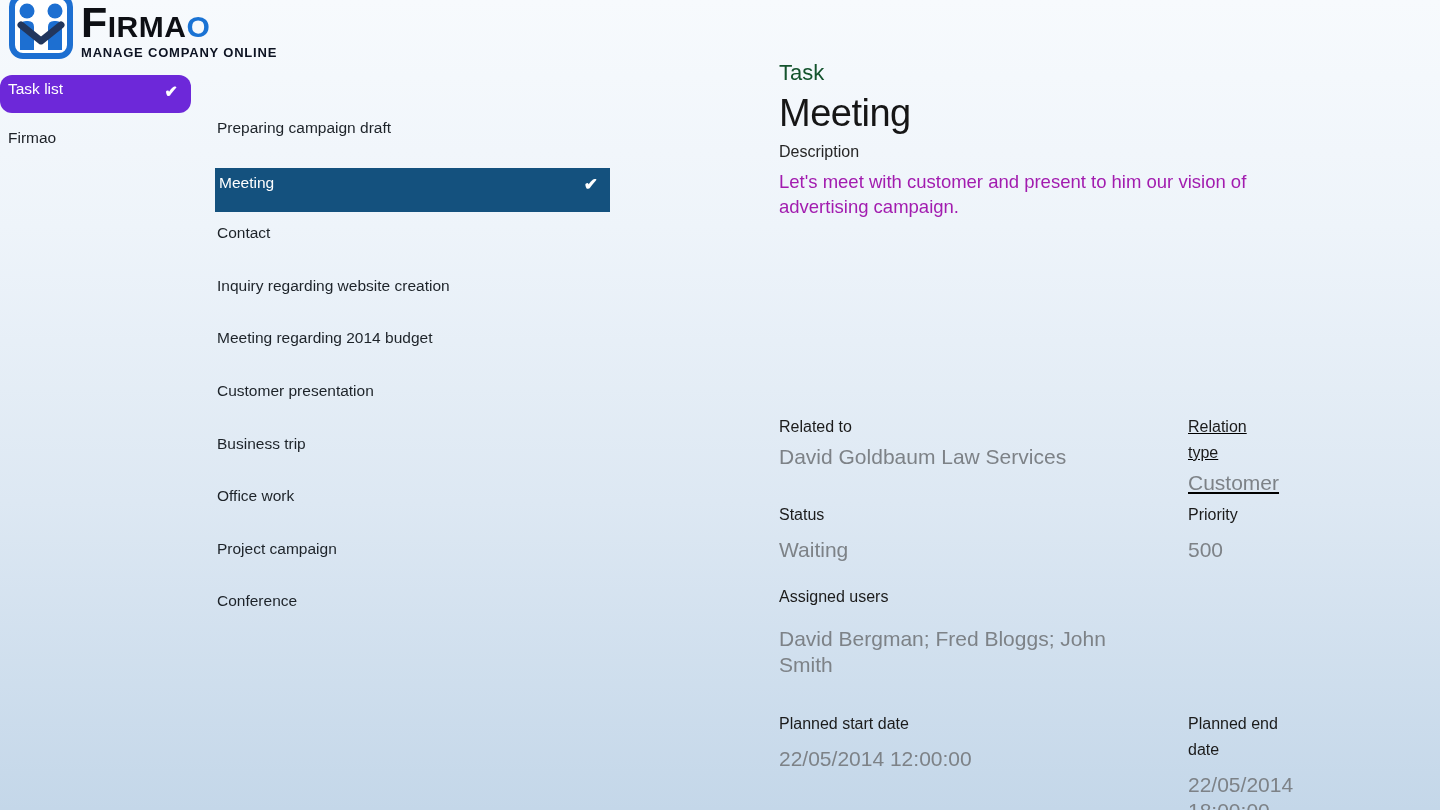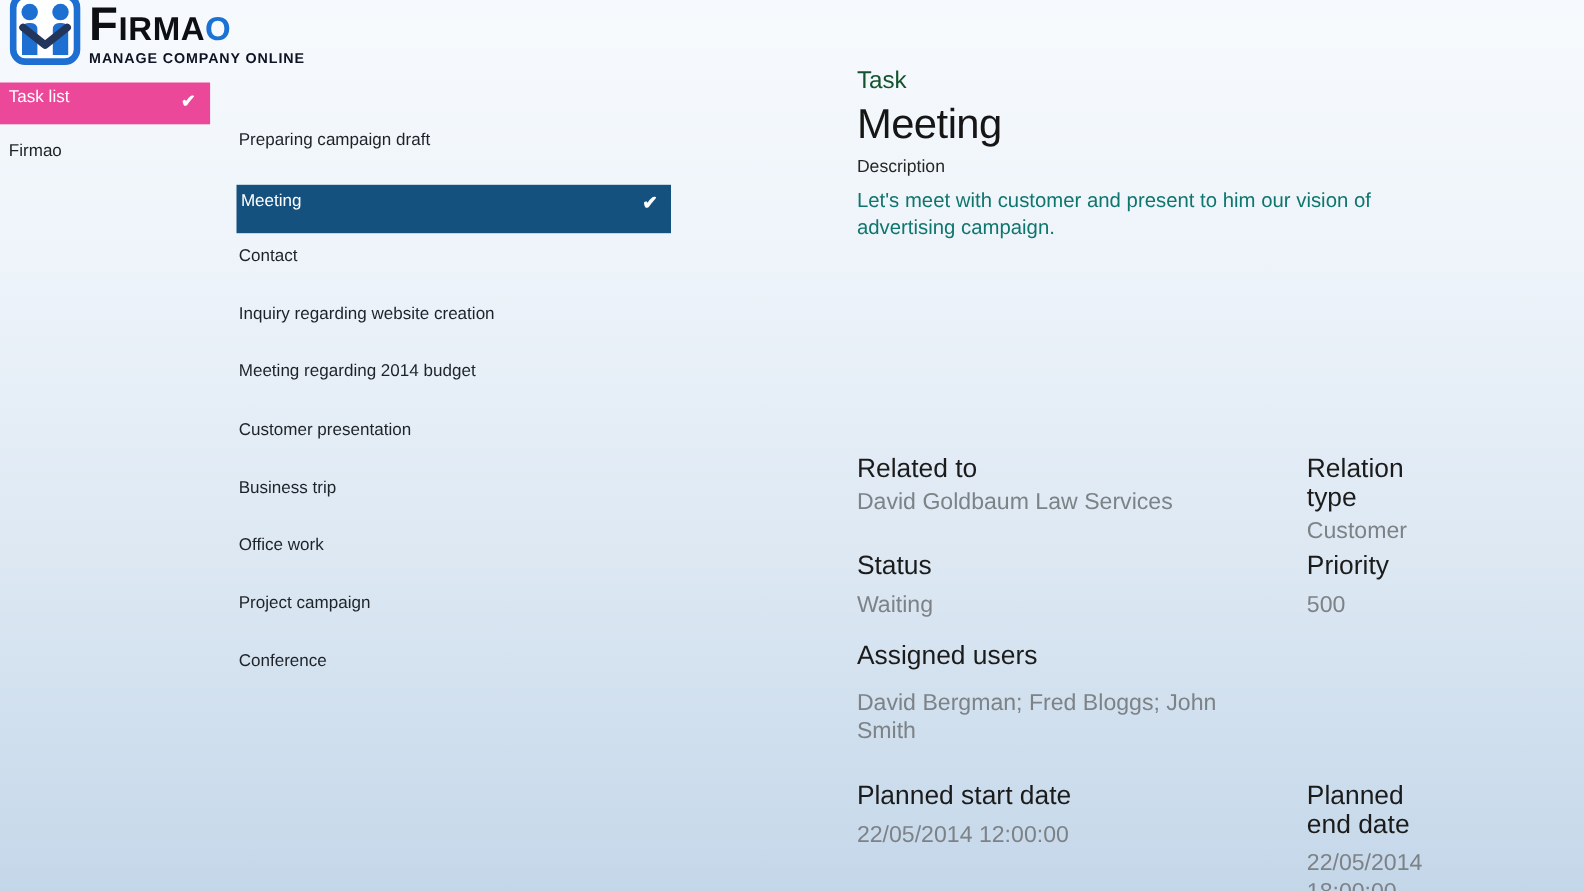--- a/index.html
+++ b/index.html
@@ -21,21 +21,21 @@
   }
   .brand-name .accent { color: #1a73d4; }
   .brand-tagline {
     font-size: 13px; font-weight: 700; letter-spacing: 0.8px;
     color: #0d1322; margin-top: 3px;
   }
 
   
   .side-selected {
     position: absolute; left: 0; top: 75px; width: 191px; height: 38px;
-    background: #ec4899; color: #ffffff;
+    background: #6d28d9; color: #ffffff; border-radius: 12px;
   }
   .side-selected .side-label {
     position: absolute; left: 8px; top: 4px; font-size: 15.5px; line-height: 20px;
   }
   .side-selected .check {
     position: absolute; right: 13px; top: 7px; font-size: 16px; font-weight: 700; color: #ffffff;
   }
   .side-plain {
     position: absolute; left: 8px; top: 128px; font-size: 15.5px; color: #1d2127; line-height: 20px;
   }
@@ -53,24 +53,24 @@
   .task-slot.selected .check {
     position: absolute; right: 12px; top: 6px; font-size: 17px; font-weight: 700; color: #ffffff;
   }
 
   
   .abs { position: absolute; }
   .kicker { left: 779px; top: 60px; font-size: 22px; color: #14532d; }
   .title  { left: 779px; top: 92px; font-size: 38px; color: #161616; letter-spacing: -0.5px; }
   .desc-label { left: 779px; top: 143px; font-size: 16px; color: #262626; }
   .desc-text  {
-    left: 779px; top: 169px; width: 505px; font-size: 18.5px; line-height: 25px; color: #0f766e;
+    left: 779px; top: 169px; width: 505px; font-size: 18.5px; line-height: 25px; color: #a21caf;
   }
   .field { position: absolute; }
-  .field-label { font-size: 24px; color: #1b1b1b; line-height: 26px; }
+  .field-label { font-size: 16px; color: #1b1b1b; line-height: 26px; }
   .field-value { font-size: 21px; color: #7d8287; line-height: 26px; margin-top: 4px; }
   .field.gap-md .field-value { margin-top: 9px; }
   .field.gap-lg .field-value { margin-top: 16px; }
 </style>
 </head>
 <body>
 
 <div class="stage">
 
   <div class="logo">
@@ -132,21 +132,21 @@
 
   <div class="abs kicker">Task</div>
   <div class="abs title">Meeting</div>
   <div class="abs desc-label">Description</div>
   <div class="abs desc-text">Let's meet with customer and present to him our vision of advertising campaign.</div>
 
   <div class="field" style="left:779px; top:414px;">
     <div class="field-label">Related to</div>
     <div class="field-value">David Goldbaum Law Services</div>
   </div>
-  <div class="field" style="left:1188px; top:414px;">
+  <div class="field" style="left:1188px; top:414px;text-decoration:underline;">
     <div class="field-label">Relation type</div>
     <div class="field-value">Customer</div>
   </div>
 
   <div class="field gap-md" style="left:779px; top:502px;">
     <div class="field-label">Status</div>
     <div class="field-value">Waiting</div>
   </div>
   <div class="field gap-md" style="left:1188px; top:502px;">
     <div class="field-label">Priority</div>

